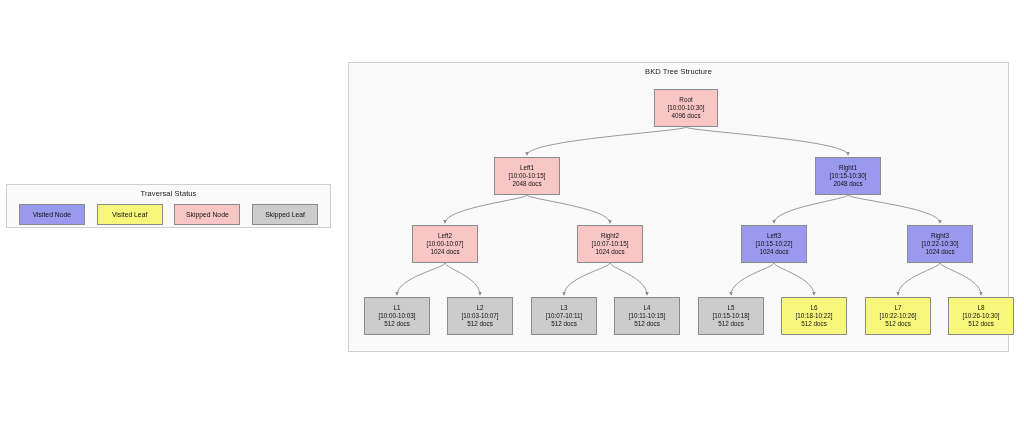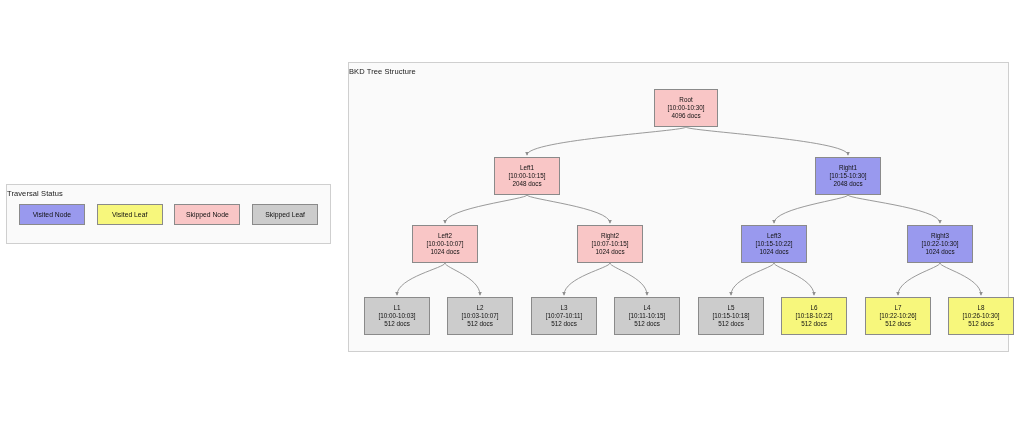--- a/index.html
+++ b/index.html
@@ -12,27 +12,28 @@
   }
   .panel{
     position:absolute;
     background:#fafafa;
     border:1px solid #cfcfcf;
     box-sizing:border-box;
   }
   .panel-title{
     position:absolute;
     top:4px;left:0;right:0;
+    text-align:center;
     font-size:7.5px;
     color:#1a1a1a;
     letter-spacing:.1px;
   }
   
   #legend-panel{
-    left:6px;top:184px;width:325px;height:60px;
+    left:6px;top:184px;width:325px;height:44px;
     background:#fafafa;
   }
   #legend-items{
     position:absolute;
     left:0;right:0;top:19px;
     display:flex;
     justify-content:space-around;
     align-items:center;
     padding:0 6px;
     box-sizing:border-box;

